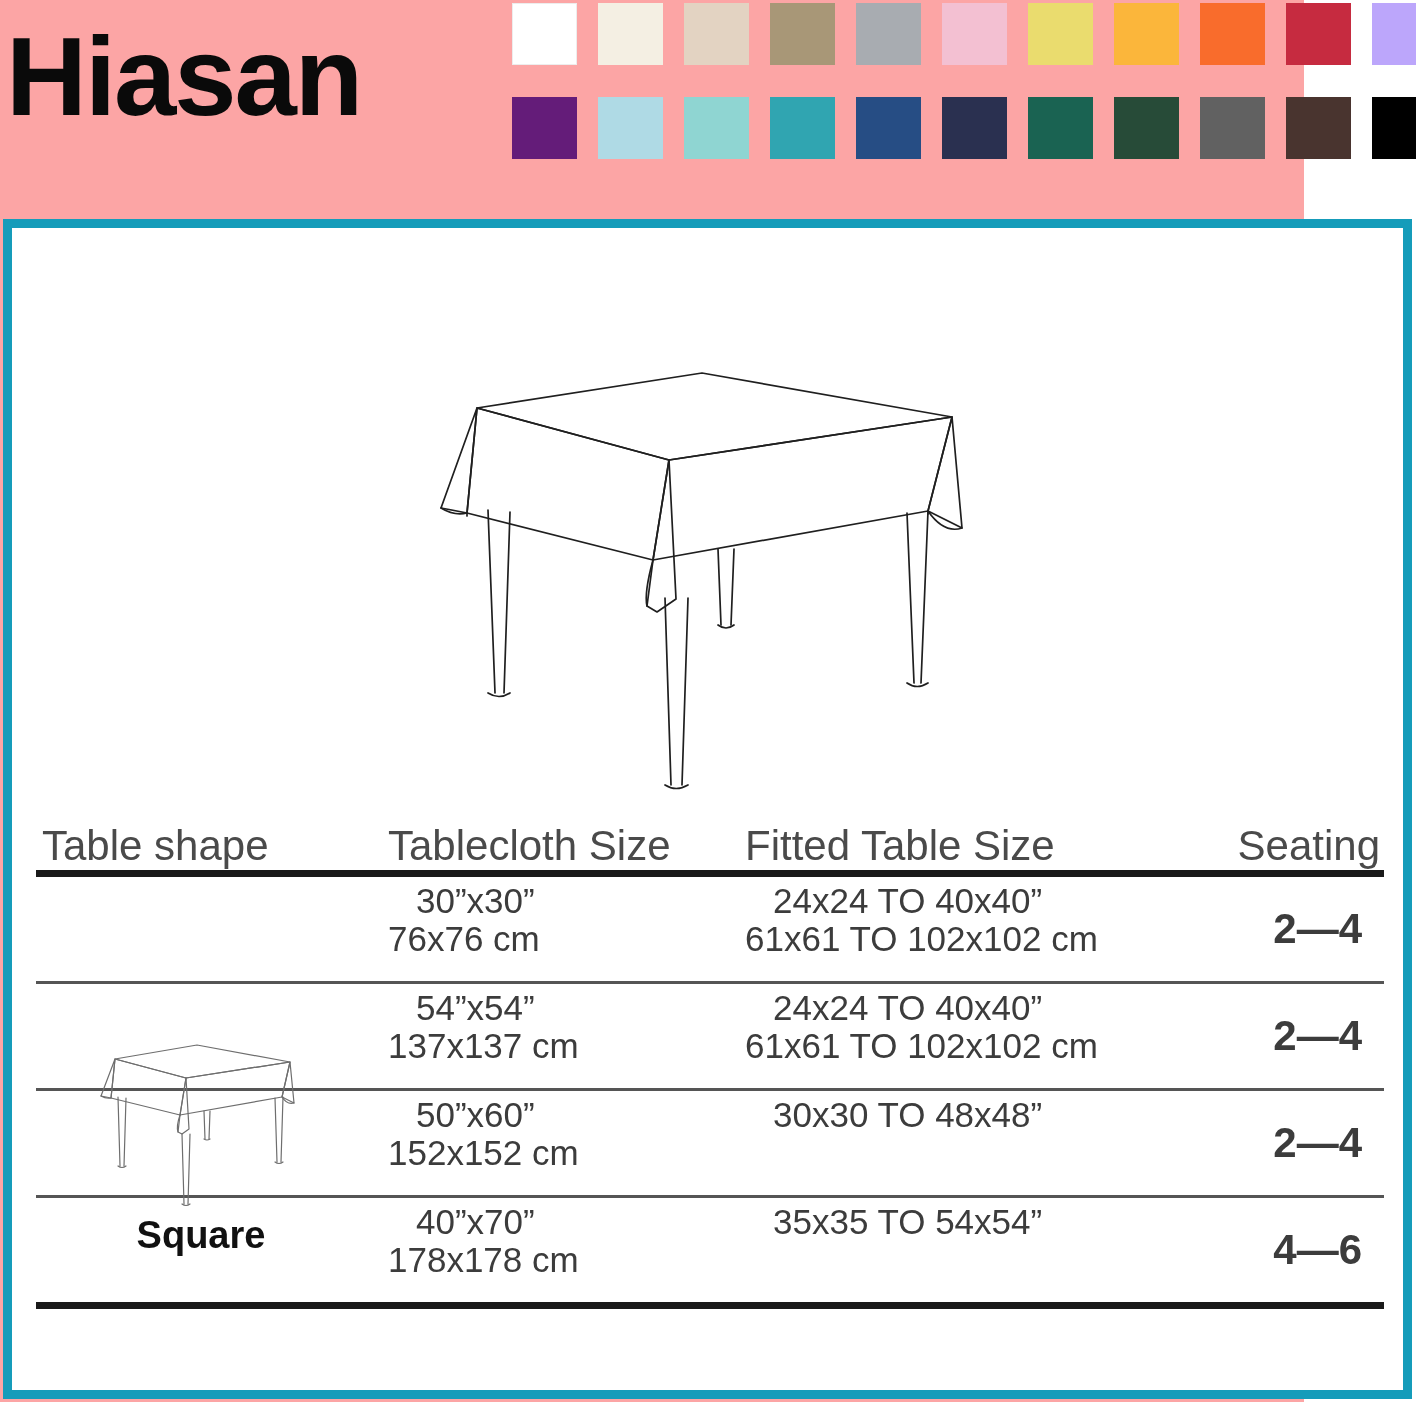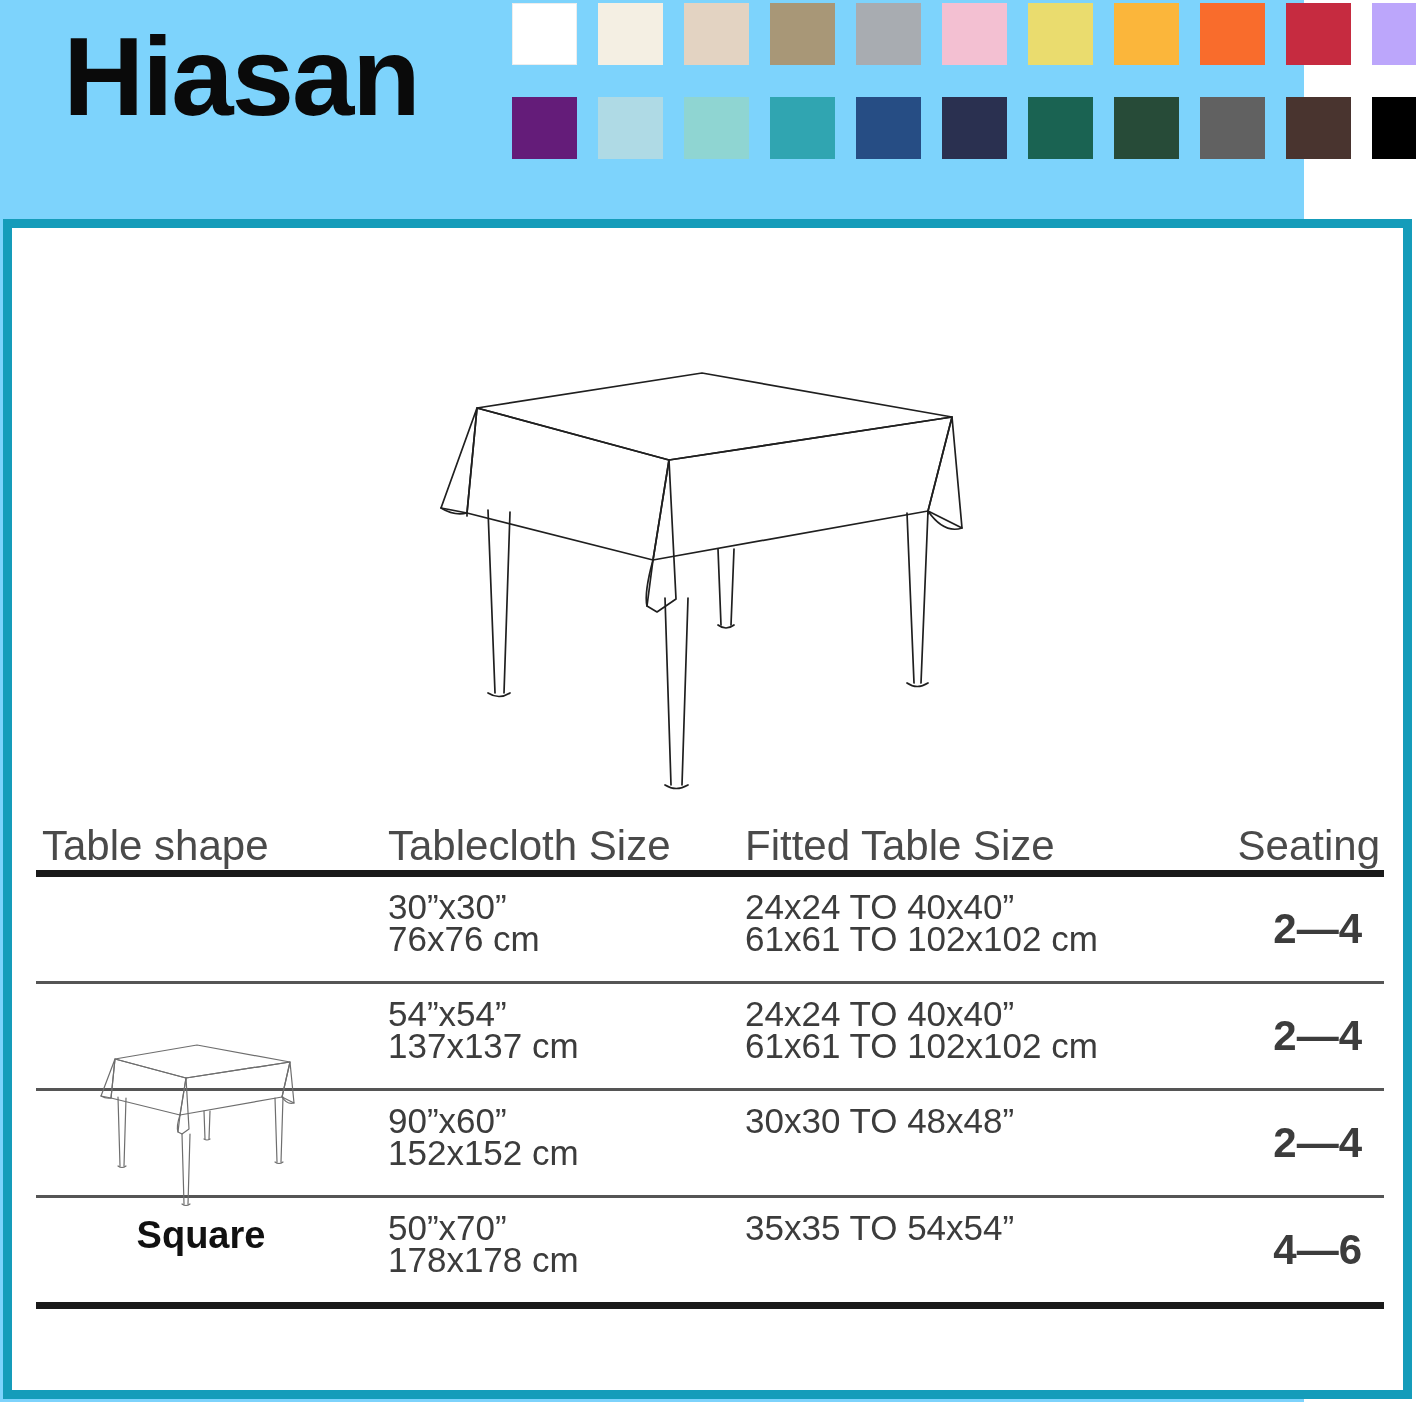--- a/index.html
+++ b/index.html
@@ -7,22 +7,21 @@
     width: 1416px;
     height: 1402px;
     background: #ffffff;
     font-family: "Liberation Sans", sans-serif;
     overflow: hidden;
   }
   #root {
     position: relative;
     width: 1304px;
     height: 1402px;
-    background: #7dd3fc;
-    text-align: center;
+    background: #fca5a5;
   }
 
   
   .brand {
     position: absolute;
     left: 6px;
     top: 12px;
     width: 470px;
     height: 130px;
     font-family: "Liberation Sans", sans-serif;
@@ -126,21 +125,21 @@
   }
   .cell {
     position: absolute;
     font-size: 35px;
     line-height: 40px;
     color: #3c3c3c;
     white-space: nowrap;
   }
   .cell.size { left: 352px; }
   .cell.fitted { left: 709px; }
-  .cell.line-a { top: 10px; }
+  .cell.line-a { top: 4px; margin-left: 28px; }
   .cell.line-b { top: 42px; }
   .cell.seating {
     right: 22px;
     top: 28px;
     font-size: 42px;
     line-height: 48px;
     color: #3c3c3c;
     font-weight: bold;
   }
 
@@ -288,29 +287,29 @@
         <div class="trow">
           <div class="cell size line-a">54”x54”</div>
           <div class="cell size line-b">137x137 cm</div>
           <div class="cell fitted line-a">24x24 TO 40x40”</div>
           <div class="cell fitted line-b">61x61 TO 102x102 cm</div>
           <div class="cell seating">2—4</div>
         </div>
         <div class="rule-thin"></div>
 
         <div class="trow">
-          <div class="cell size line-a">90”x60”</div>
+          <div class="cell size line-a">50”x60”</div>
           <div class="cell size line-b">152x152 cm</div>
           <div class="cell fitted line-a">30x30 TO 48x48”</div>
           <div class="cell seating">2—4</div>
         </div>
         <div class="rule-thin"></div>
 
         <div class="trow">
-          <div class="cell size line-a">50”x70”</div>
+          <div class="cell size line-a">40”x70”</div>
           <div class="cell size line-b">178x178 cm</div>
           <div class="cell fitted line-a">35x35 TO 54x54”</div>
           <div class="cell seating">4—6</div>
         </div>
 
       </div>
 
       <div class="rule-thick"></div>
     </div>
   </div>

